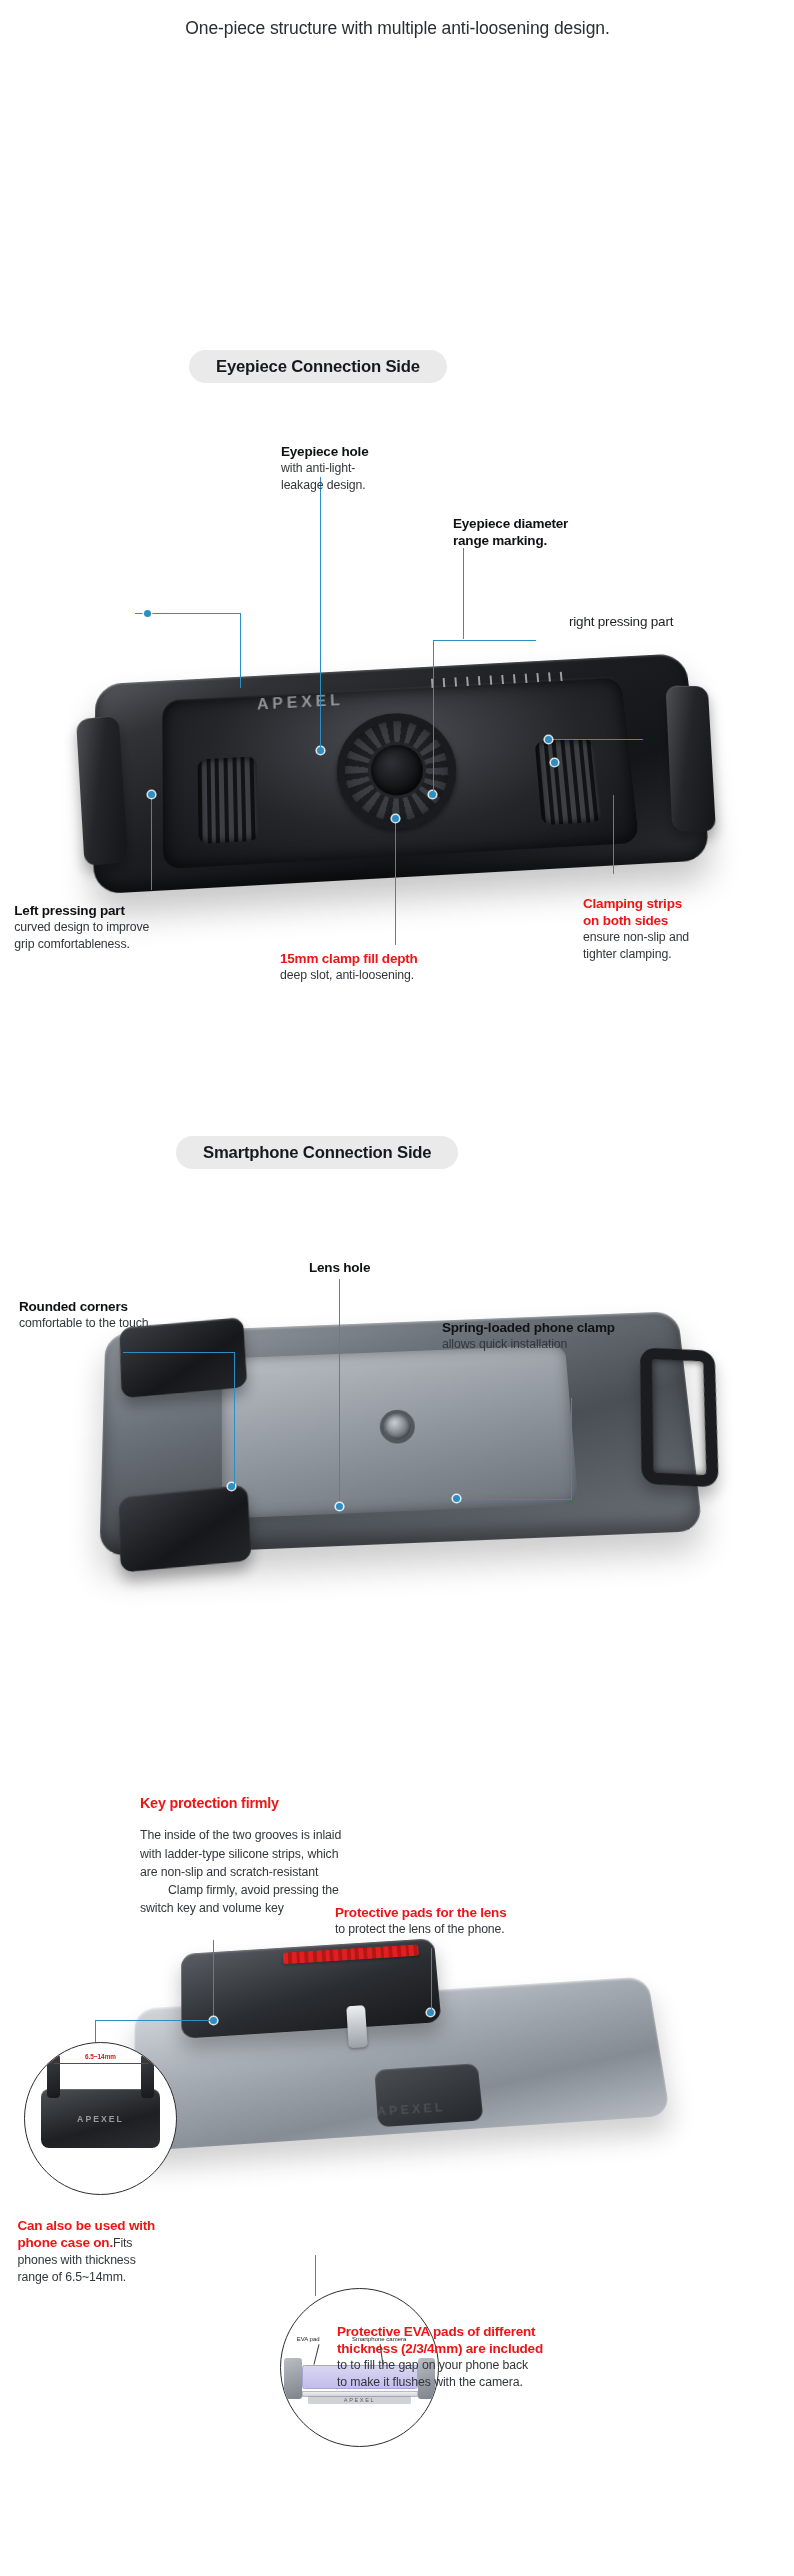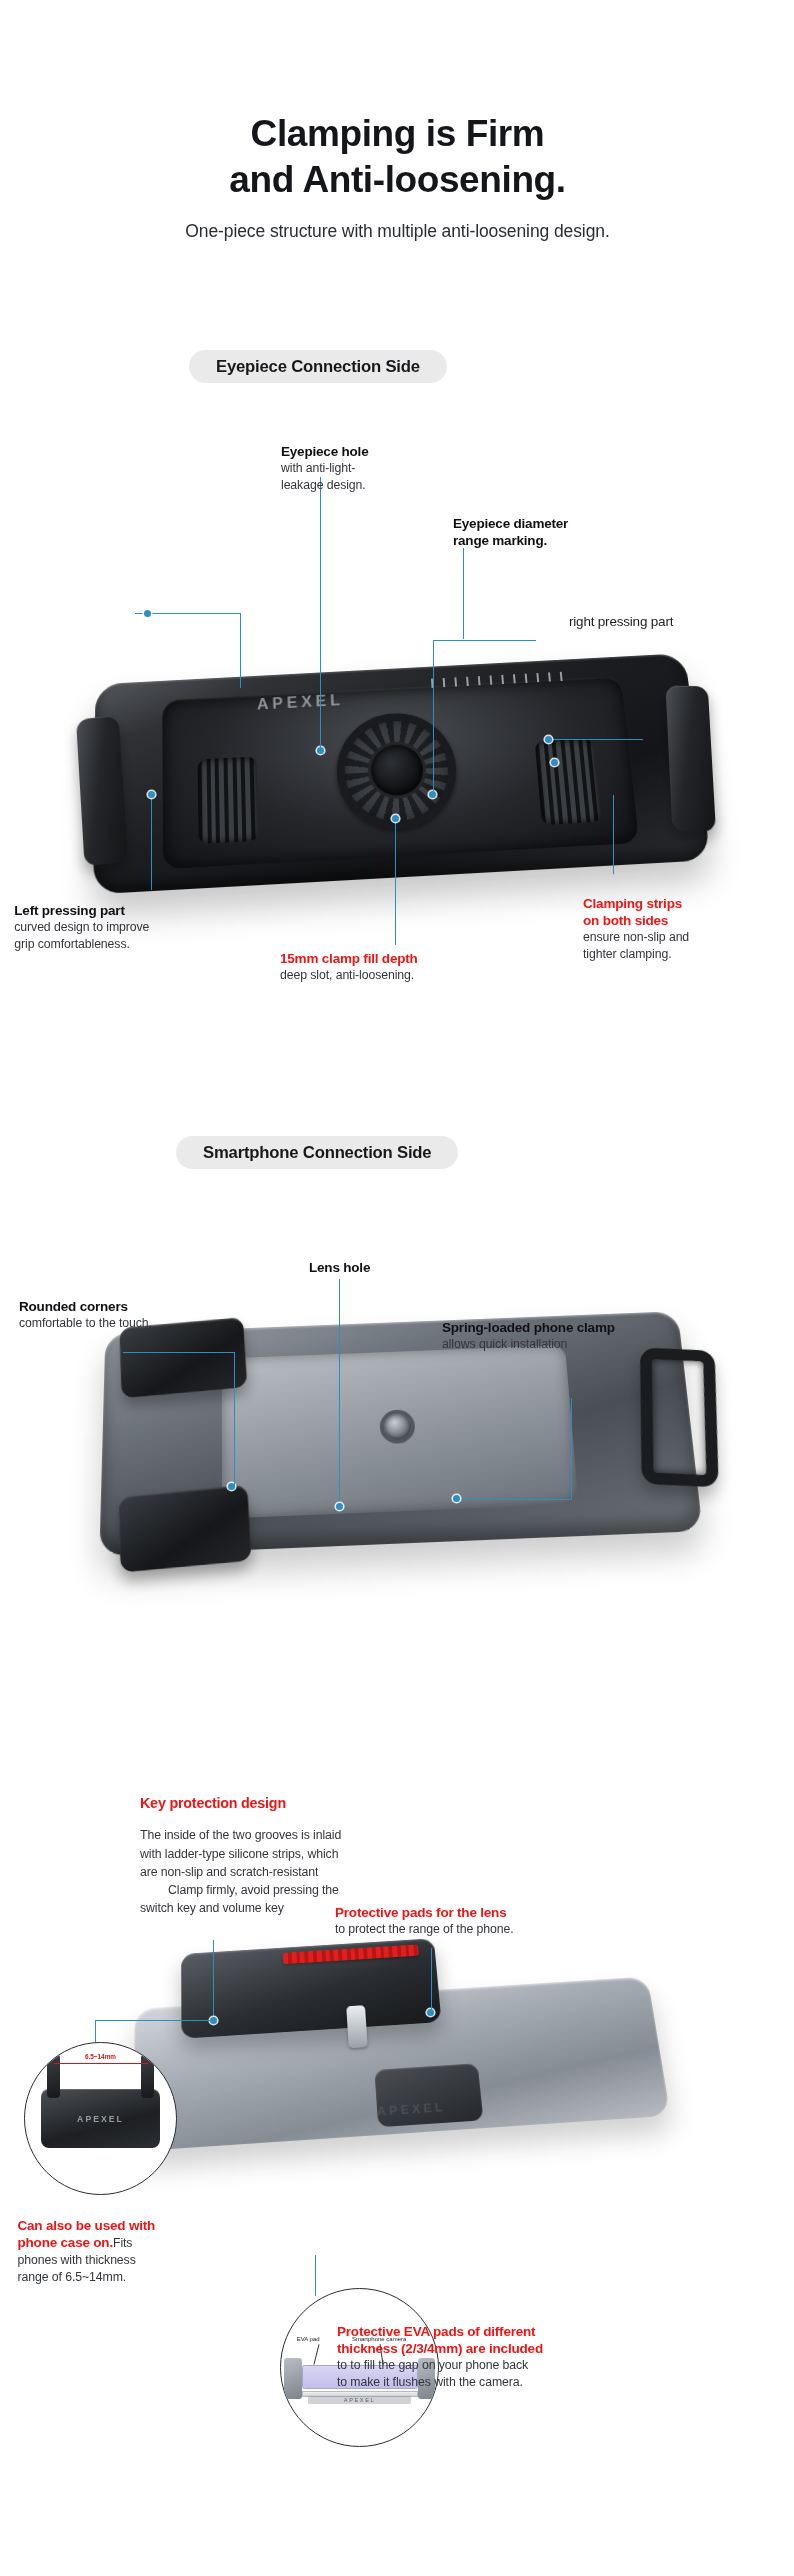--- a/index.html
+++ b/index.html
@@ -389,24 +389,20 @@
     width: 0.8px;
     background: #3a3d42;
   }
 </style>
 </head>
 <body>
 
 <div class="page">
 
   <div class="hero">
-    <div class="hero-title">
-      <div>Clamping is Firm</div>
-      <div>and Anti-loosening.</div>
-    </div>
     <div class="hero-sub">One-piece structure with multiple anti-loosening design.</div>
   </div>
 
   <div class="pill" style="left:189px; top:350px; width:auto;">Eyepiece Connection Side</div>
 
   <div class="ep-body render">
     <div class="ep-shell"></div>
     <div class="ep-inner">
       <div class="ep-vent l"></div>
       <div class="ep-vent r"></div>
@@ -510,31 +506,31 @@
   <div class="callout ta-l" style="left:309px; top:1259px; width:143px;">
     <div class="ttl">Lens hole</div>
   </div>
 
   <div class="callout ta-l" style="left:442px; top:1319px; width:238px;">
     <div class="ttl">Spring-loaded phone clamp</div>
     <div class="body">allows quick installation</div>
   </div>
 
   <div class="callout ta-l" style="left:140px; top:1794px; width:270px;">
-    <div class="ttl red" style="font-size:14.3px;">Key protection design</div>
+    <div class="ttl red" style="font-size:14.3px;">Key protection firmly</div>
     <div class="body" style="margin-top:15px; line-height:1.42;">The inside of the two grooves is inlaid</div>
     <div class="body" style="line-height:1.42;">with ladder-type silicone strips, which</div>
     <div class="body" style="line-height:1.42;">are non-slip and scratch-resistant</div>
     <div class="body" style="line-height:1.42;margin-left:28px;">Clamp firmly, avoid pressing the</div>
     <div class="body" style="line-height:1.42;">switch key and volume key</div>
   </div>
 
   <div class="callout ta-l" style="left:335px; top:1904px; width:286px;">
     <div class="ttl red">Protective pads for the lens</div>
-    <div class="body">to protect the range of the phone.</div>
+    <div class="body">to protect the lens of the phone.</div>
   </div>
 
   <div class="ex-body render">
     <div class="ex-base">
       <div class="ex-pad"></div>
       <div class="ex-logo">APEXEL</div>
     </div>
     <div class="ex-top">
       <div class="ex-redstrip"></div>
     </div>

